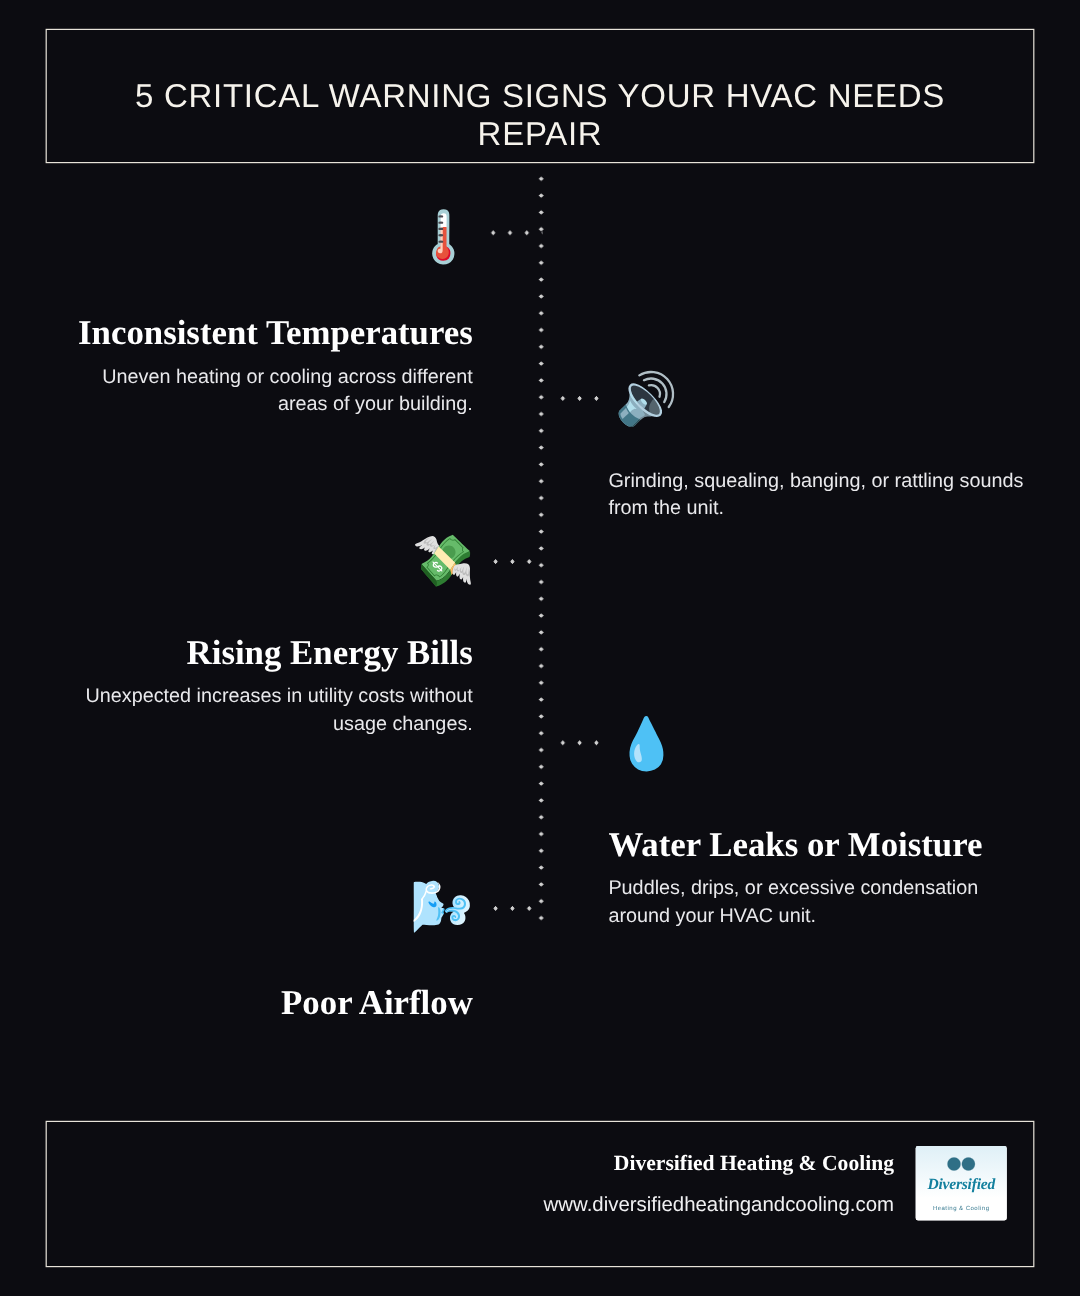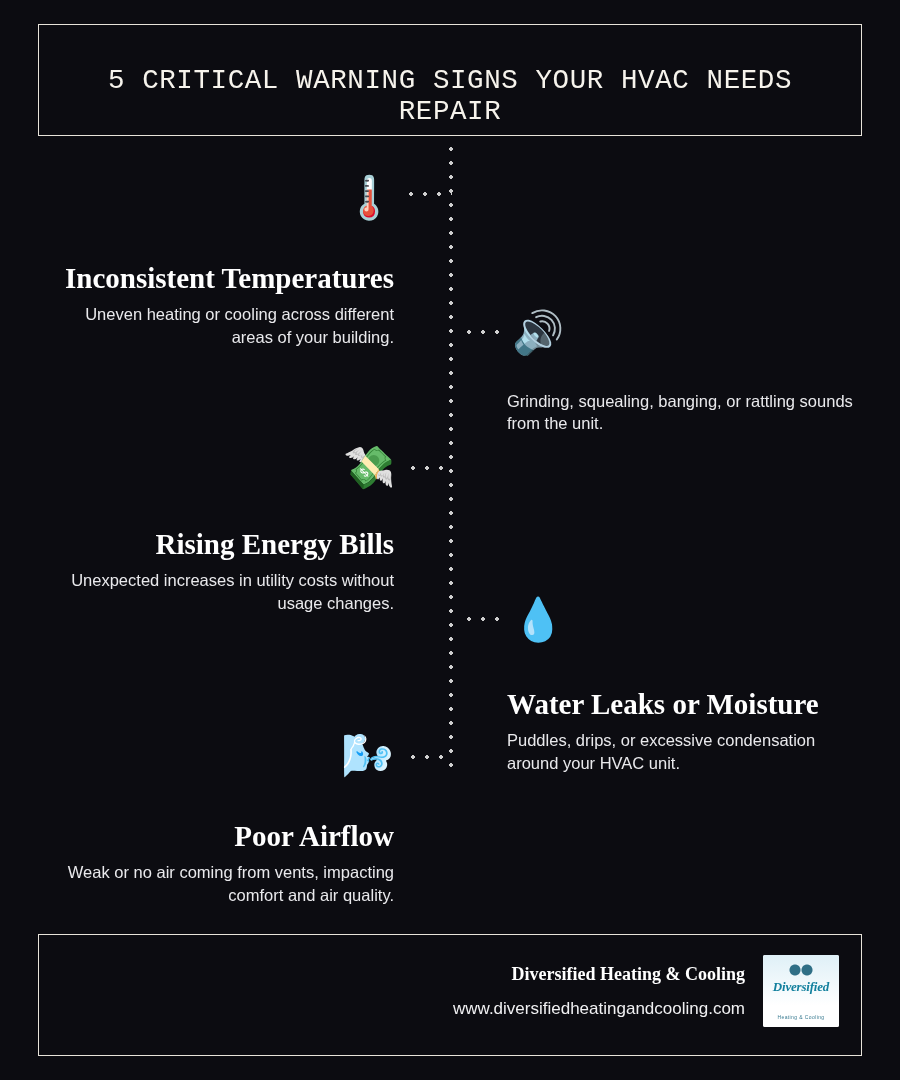--- a/index.html
+++ b/index.html
@@ -30,21 +30,21 @@
     top: 24px;
     width: 824px;
     height: 112px;
     border: 1.5px solid #e8e4da;
     box-sizing: border-box;
     display: flex;
     align-items: center;
     justify-content: center;
   }
   .header-title {
-    font-family: Liberation Mono, monospace;
+    font-family: Liberation Sans, sans-serif;
     font-size: 27.5px;
     letter-spacing: 0.6px;
     color: #f6f3ec;
     text-align: center;
     font-weight: 400;
     padding: 0 18px;
     text-transform: uppercase;
     margin-top: 32px;
   }
 
@@ -128,21 +128,21 @@
     color: #ffffff;
     margin-bottom: 14px;
   }
   .footer-url {
     font-family: "Liberation Sans", sans-serif;
     font-size: 17px;
     color: #f0f0f2;
   }
   .footer-logo {
     width: 76px;
-    height: 72px;
+    height: 62px;
     background: #ffffff;
     border-radius: 2px;
     position: relative;
     overflow: hidden;
     flex: 0 0 auto;
   }
   .logo-sky {
     position: absolute;
     inset: 0;
     background: linear-gradient(#dff0f7 0%, #ffffff 70%);
@@ -216,21 +216,20 @@
   <div class="connector" style="left:462px; top:617px; width:46px;"></div>
   <div class="step align-left" style="left:507px; top:688px; width:352px;">
     <div class="step-title">Water Leaks or Moisture</div>
     <div class="step-desc">Puddles, drips, or excessive condensation around your HVAC unit.</div>
   </div>
 
   <div class="icon" style="left:340px; top:728px;">🌬️</div>
   <div class="connector" style="left:406px; top:755px; width:46px;"></div>
   <div class="step align-right" style="left:50px; top:820px; width:344px;">
     <div class="step-title">Poor Airflow</div>
-    <div class="step-desc">Weak or no air coming from vents, impacting comfort and air quality.</div>
   </div>
 
   <div class="footer-box">
     <div class="footer-inner">
       <div class="footer-text">
         <div class="footer-company">Diversified Heating &amp; Cooling</div>
         <div class="footer-url">www.diversifiedheatingandcooling.com</div>
       </div>
       <div class="footer-logo">
         <div class="logo-sky"></div>

